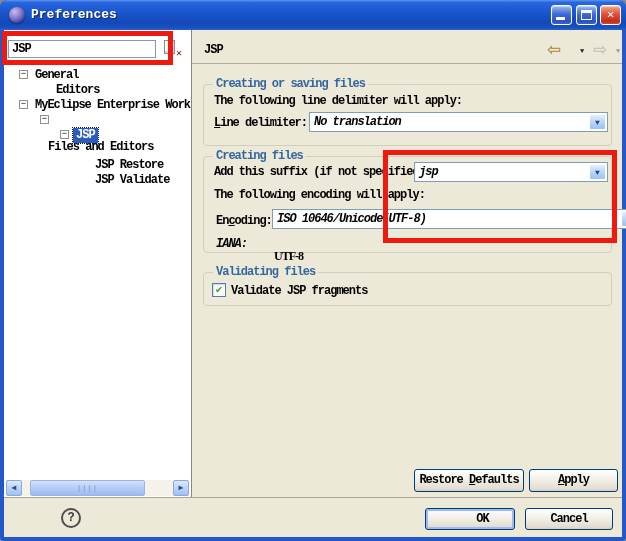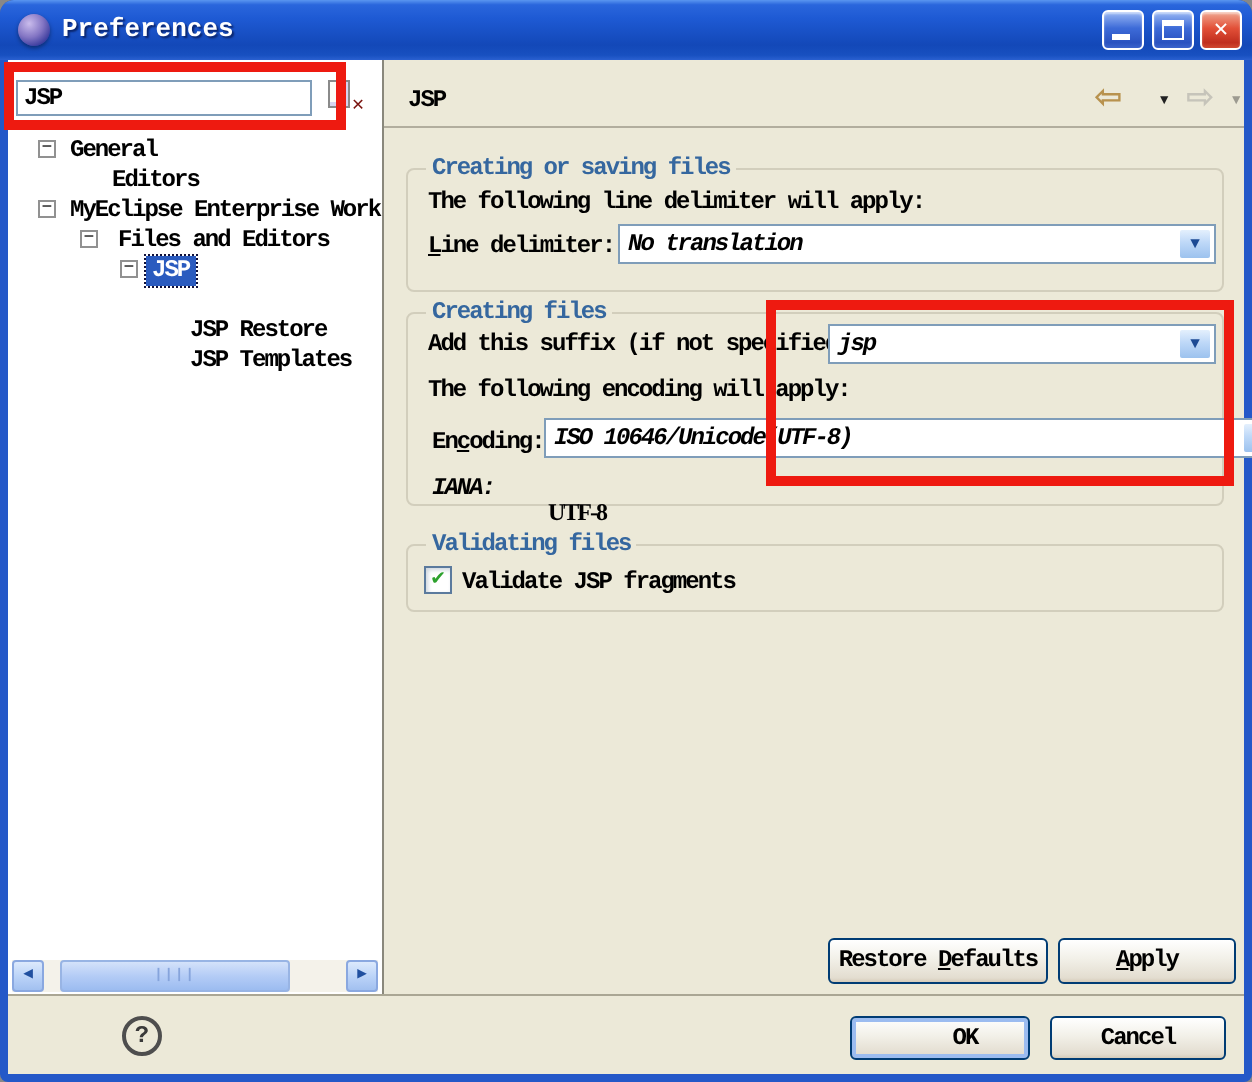--- a/index.html
+++ b/index.html
@@ -121,31 +121,31 @@
     </div>
     <div class="trow" style="top:53px;">
       <span class="tlabel" style="left:52px;">Editors</span>
     </div>
     <div class="trow" style="top:68px;">
       <span class="exp" style="left:15px;">−</span>
       <span class="tlabel" style="left:31px;">MyEclipse Enterprise Work</span>
     </div>
     <div class="trow" style="top:83px;">
       <span class="exp" style="left:36px;">−</span>
-      <span class="tlabel" style="left:55px;">Files and Editors</span>
+      <span class="tlabel" style="left:44px;margin-top:27px;">Files and Editors</span>
     </div>
     <div class="trow" style="top:98px;">
       <span class="exp" style="left:56px;">−</span>
       <span class="tlabel sel" style="left:72px;">JSP</span>
     </div>
     <div class="trow" style="top:128px;">
       <span class="tlabel" style="left:91px;">JSP Restore</span>
     </div>
     <div class="trow" style="top:143px;">
-      <span class="tlabel" style="left:91px;">JSP Templates</span>
+      <span class="tlabel" style="left:91px;">JSP Validate</span>
     </div>
 
     <div class="hscroll">
       <span class="sarrow left">◀</span>
       <span class="sthumb">||||</span>
       <span class="sarrow right">▶</span>
     </div>
   </div>
 
   <span class="page-title">JSP</span>

